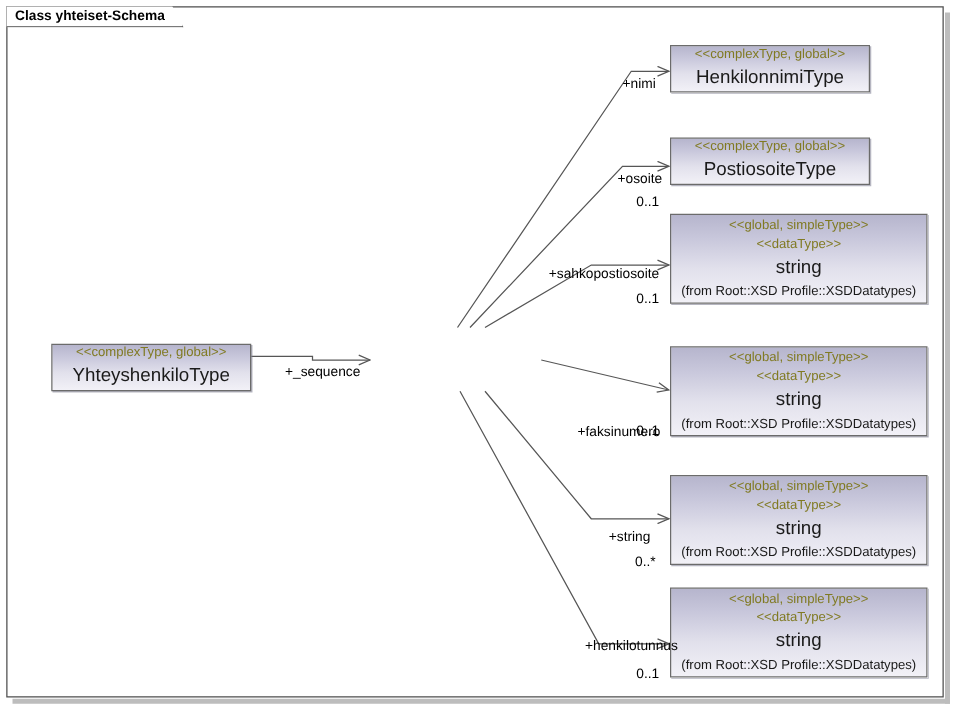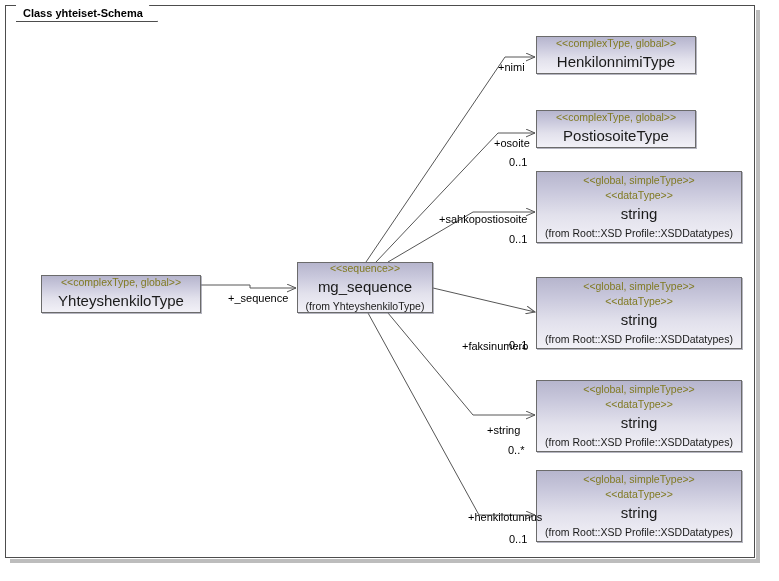--- a/index.html
+++ b/index.html
@@ -42,21 +42,21 @@
   .frame-shadow-right {
     position: absolute;
     left: 756px;
     top: 10px;
     width: 4px;
     height: 553px;
     background: #bdbdbd;
   }
   .frame-tab {
     position: absolute;
-    left: 16px;
+    left: 5px;
     top: 5px;
     height: 17px;
     border: 1px solid #4d4d4d;
     border-left: none;
     border-top: none;
     background: #ffffff;
     box-sizing: border-box;
     padding: 0 14px 0 7px;
     display: flex;
     align-items: center;
@@ -174,25 +174,20 @@
     <g>
       <path d="M368,313 L479,515 L535,515" fill="none" stroke="#565656" stroke-width="1" marker-end="url(#openArrow)"></path>
     </g>
   </svg>
 
   <div class="uml-box" style="left:41px; top:275px; width:160px; height:38px;">
     <div class="uml-stereotype">&lt;&lt;complexType, global&gt;&gt;</div>
     <div class="uml-name">YhteyshenkiloType</div>
   </div>
 
-  <div class="uml-box" style="left:297px; top:262px; width:136px; height:51px;">
-    <div class="uml-stereotype">&lt;&lt;sequence&gt;&gt;</div>
-    <div class="uml-name">mg_sequence</div>
-    <div class="uml-from">(from YhteyshenkiloType)</div>
-  </div>
 
   <div class="uml-box" style="left:536px; top:36px; width:160px; height:38px;">
     <div class="uml-stereotype">&lt;&lt;complexType, global&gt;&gt;</div>
     <div class="uml-name">HenkilonnimiType</div>
   </div>
 
   <div class="uml-box" style="left:536px; top:110px; width:160px; height:38px;">
     <div class="uml-stereotype">&lt;&lt;complexType, global&gt;&gt;</div>
     <div class="uml-name">PostiosoiteType</div>
   </div>

